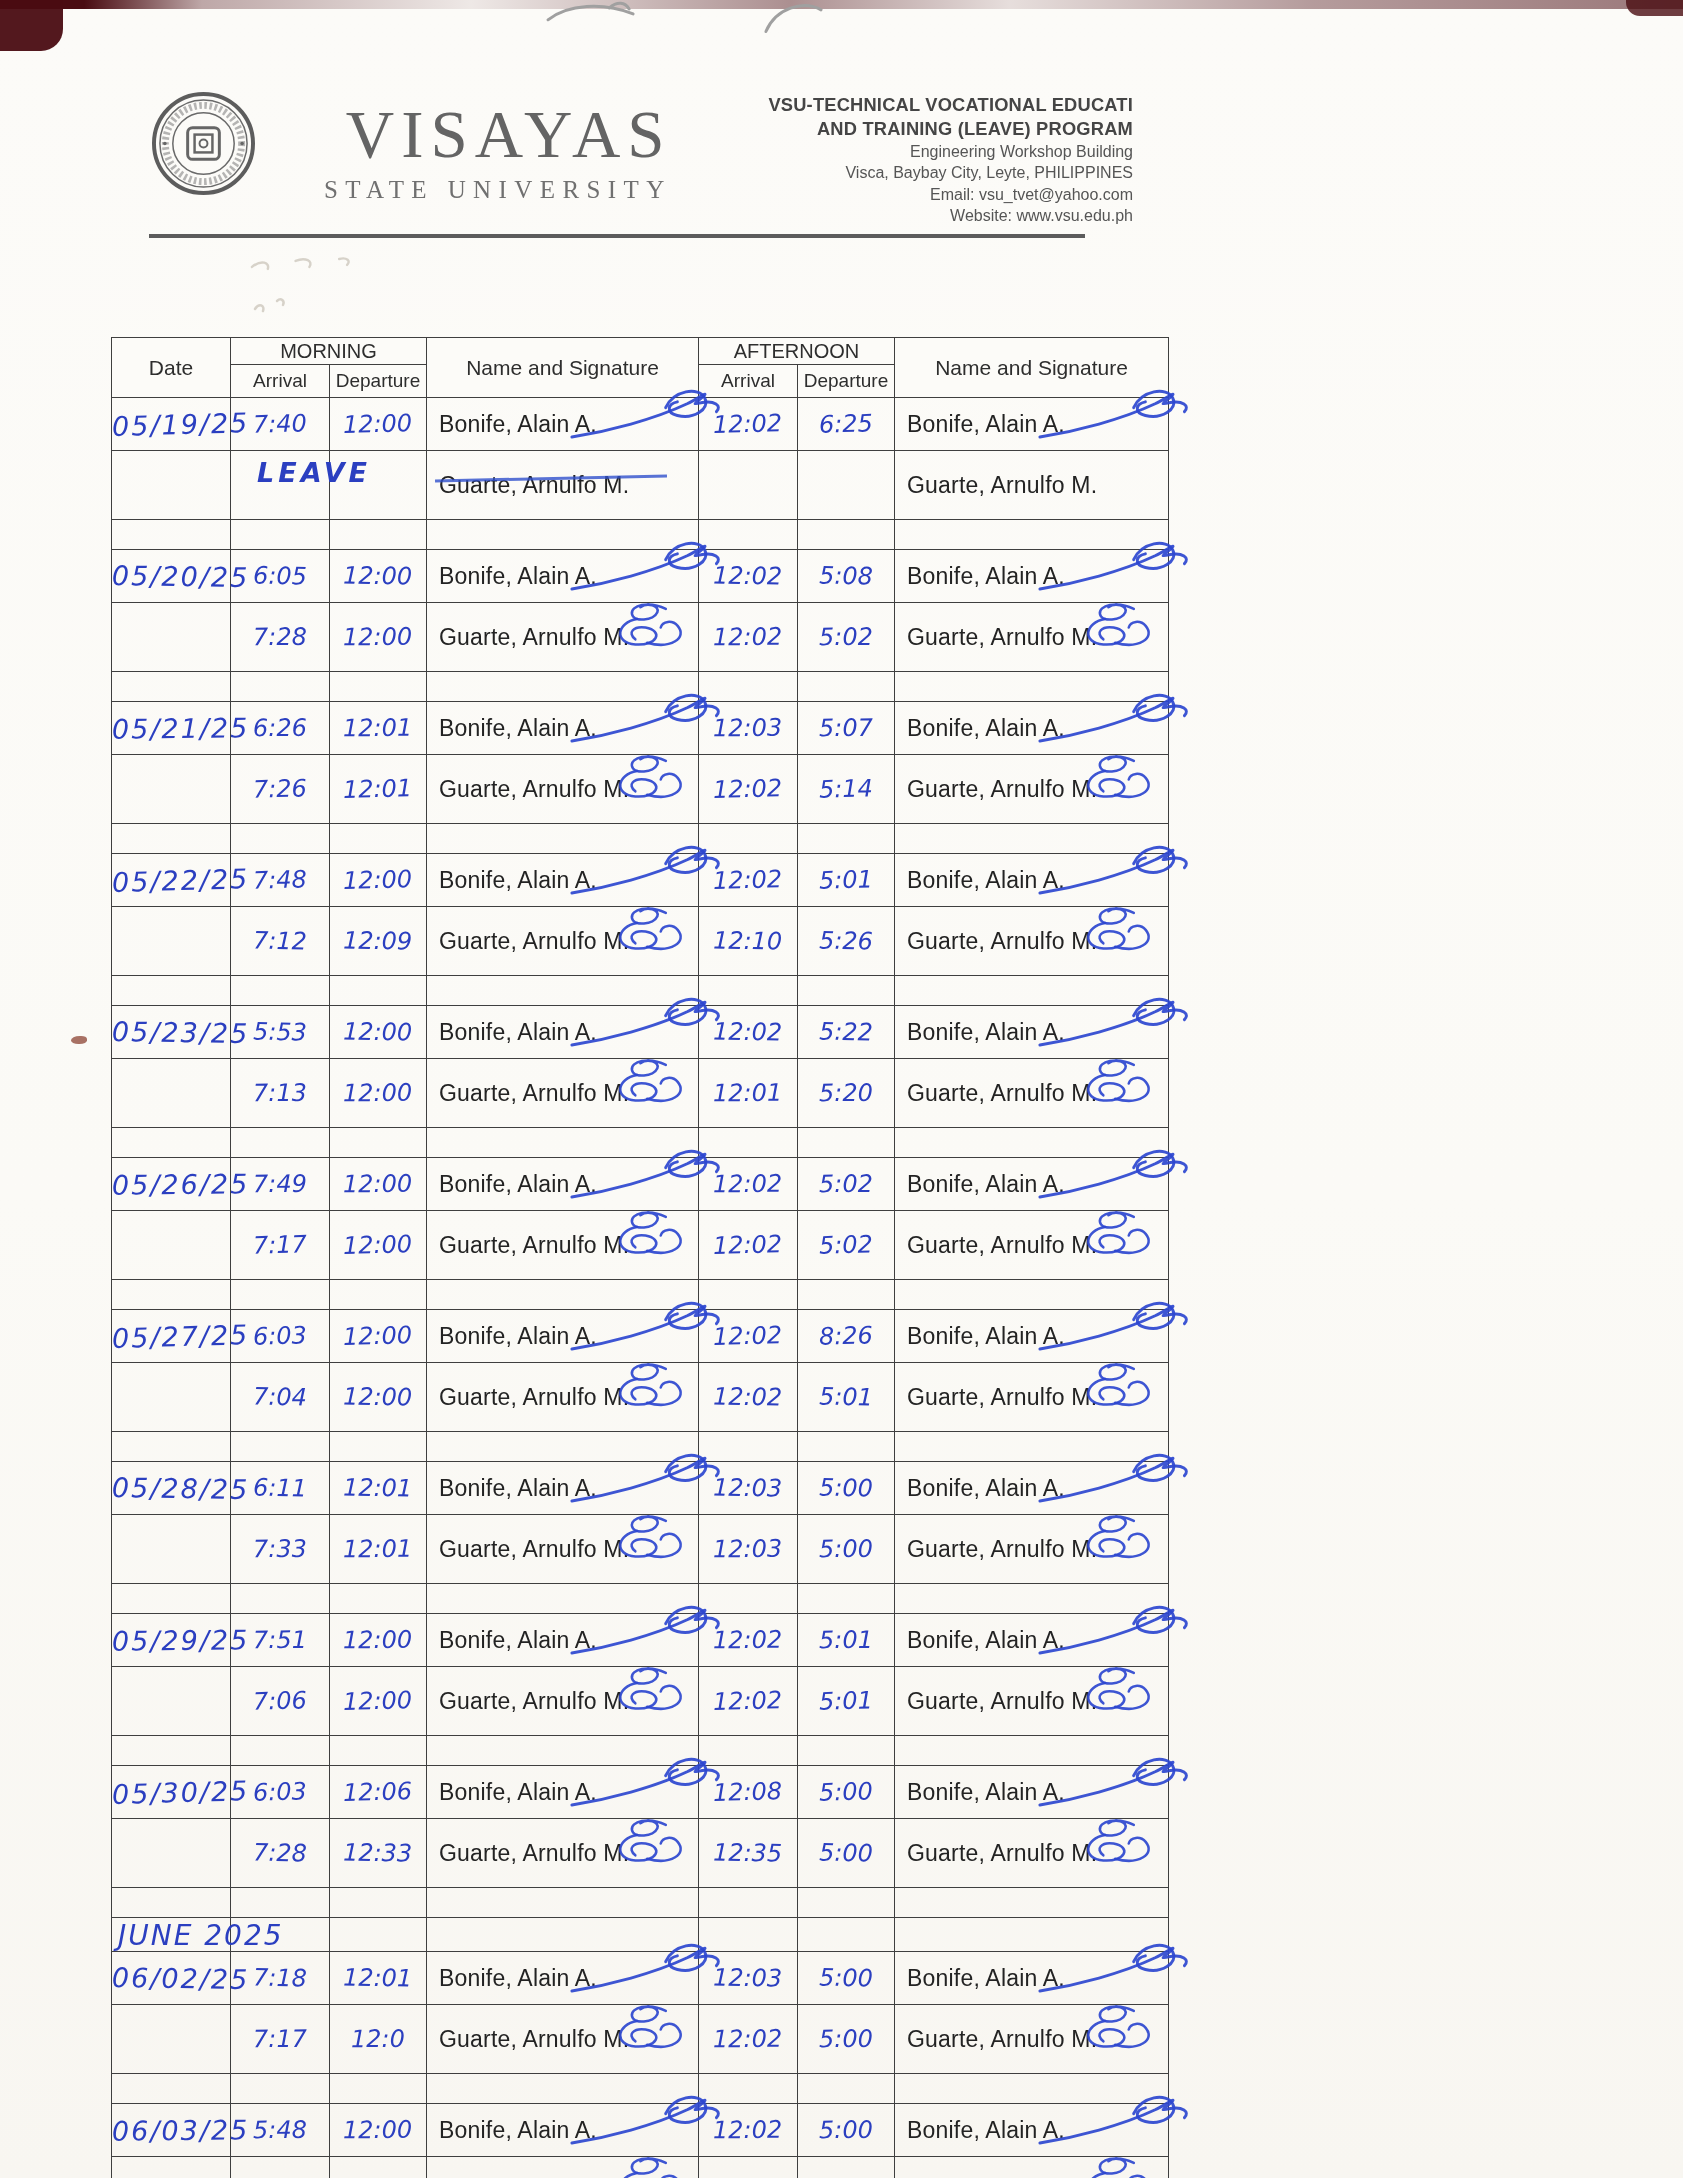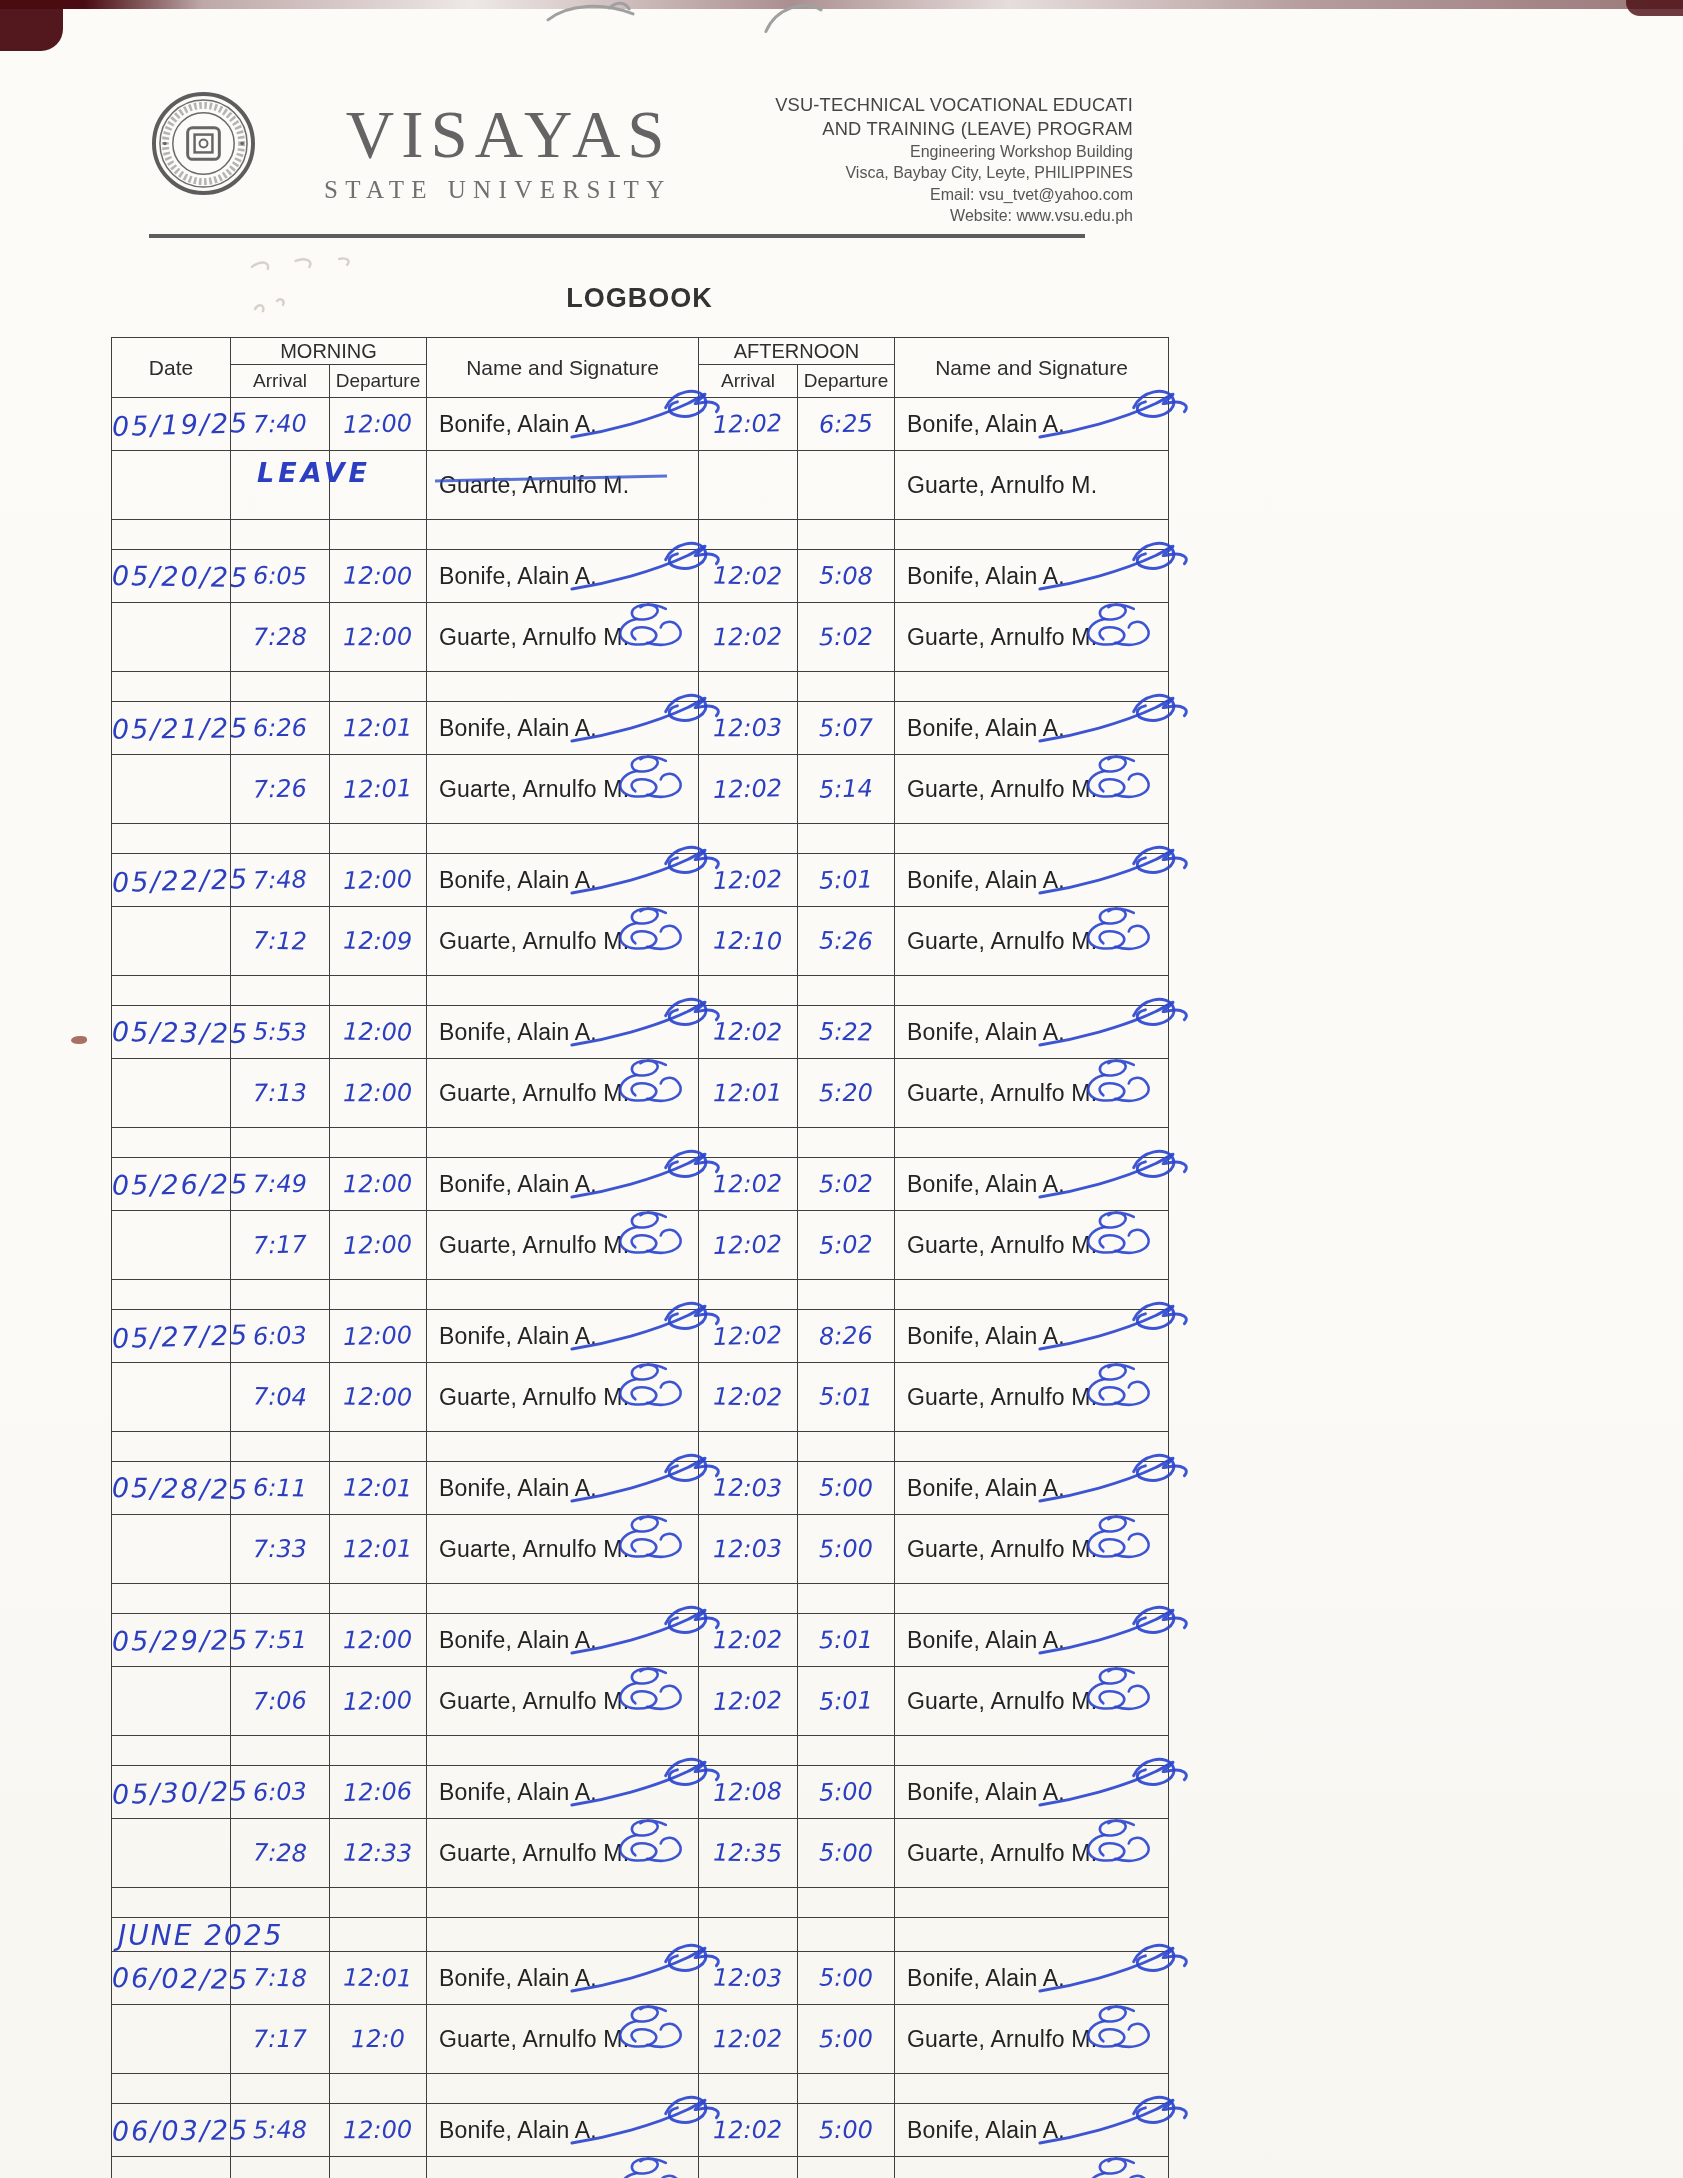--- a/index.html
+++ b/index.html
@@ -49,21 +49,21 @@
   .uni-name {
     font-family: "Liberation Serif", serif;
     font-size: 67px; line-height: 1; letter-spacing: 7px;
     color: #646464; font-weight: 400;
   }
   .uni-sub {
     font-family: "Liberation Serif", serif;
     font-size: 25px; letter-spacing: 7.4px; color: #707070; margin: 8px 0 0 36px;
   }
   .org-block { position: absolute; left: 618px; top: 6px; width: 366px; line-height: 1.32; }
-  .org-bold { font-size: 18.3px; font-weight: normal; color: #454545; letter-spacing: 0.2px; }
+  .org-bold { font-size: 18.3px; font-weight: bold; color: #454545; letter-spacing: 0.2px; }
   .org-reg { font-size: 16px; color: #555555; }
   .rule { position: absolute; left: 149px; top: 234px; width: 936px; height: 4px; background: #5c5c5c; }
 
   .doc-title {
     position: absolute; left: 111px; top: 283px; width: 1057px;
     text-align: center; font-size: 27px; font-weight: bold;
     letter-spacing: 1px; color: #333333;
   }
 
   
@@ -179,21 +179,20 @@
       <div class="org-bold">VSU-TECHNICAL VOCATIONAL EDUCATI</div>
       <div class="org-bold">AND TRAINING (LEAVE) PROGRAM</div>
       <div class="org-reg">Engineering Workshop Building</div>
       <div class="org-reg">Visca, Baybay City, Leyte, PHILIPPINES</div>
       <div class="org-reg">Email: vsu_tvet@yahoo.com</div>
       <div class="org-reg">Website: www.vsu.edu.ph</div>
     </div>
   </div>
   <div class="rule"></div>
 
-  <div class="doc-title">LOGBOOK</div>
 
   <table class="logbook">
     <colgroup>
       <col style="width:119px">
         <col style="width:99px">
         <col style="width:97px">
       <col style="width:272px">
         <col style="width:99px">
         <col style="width:97px">
       <col style="width:274px">

